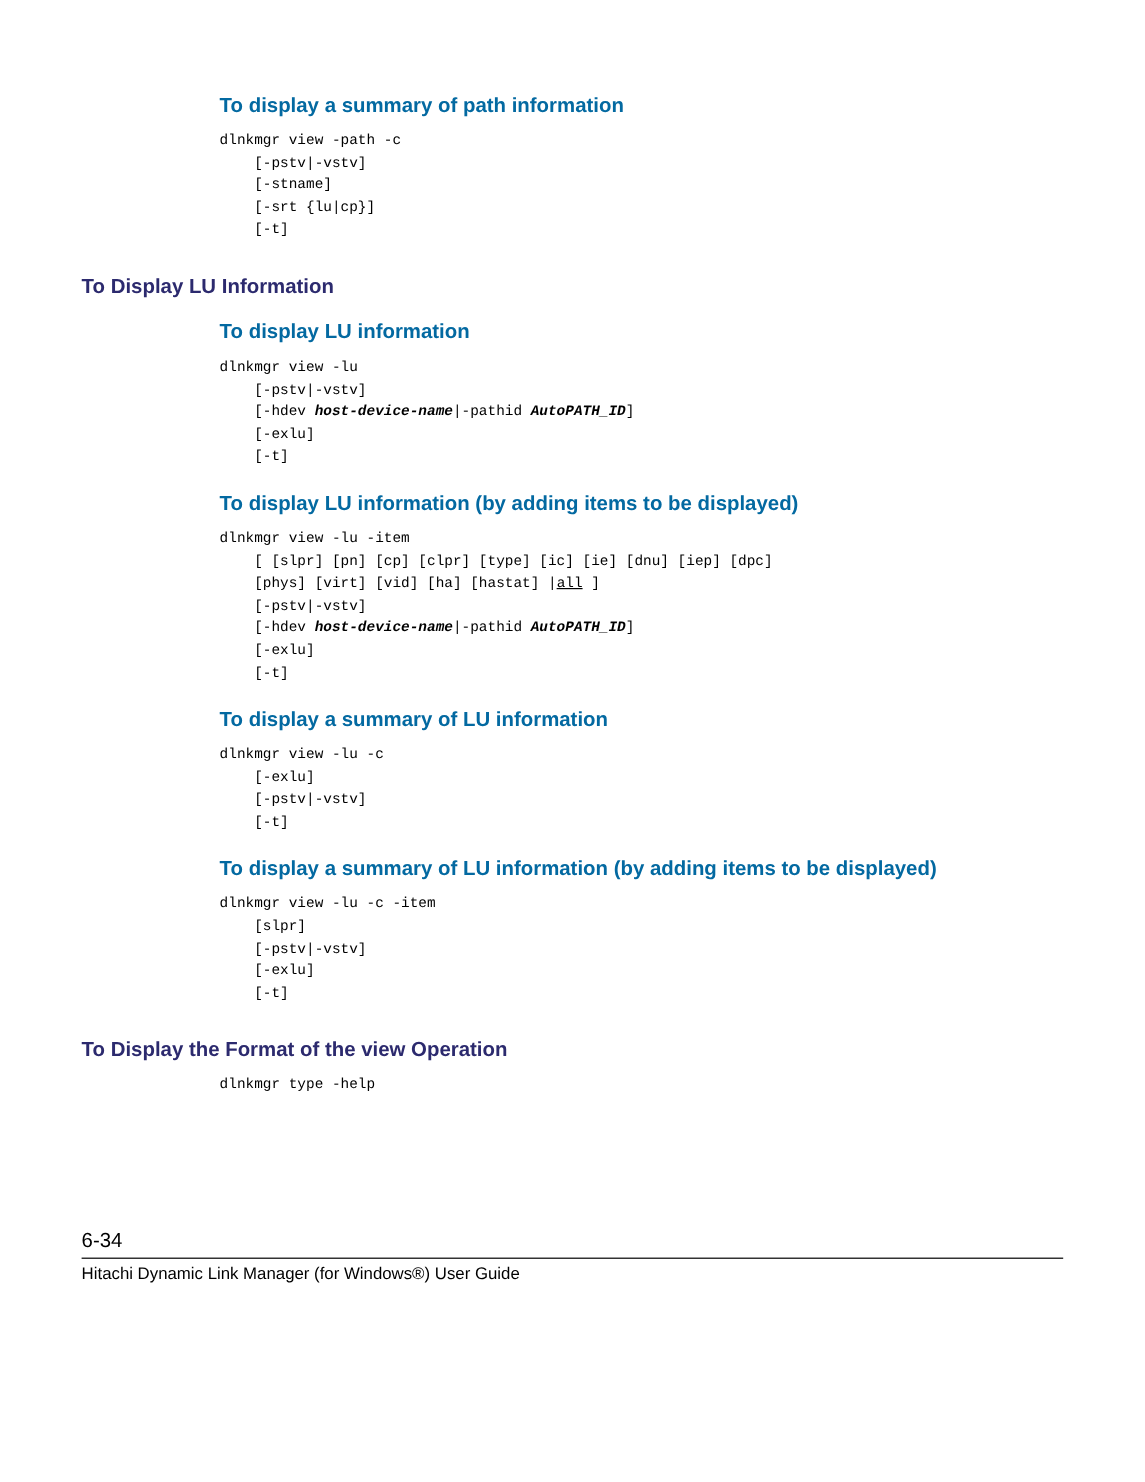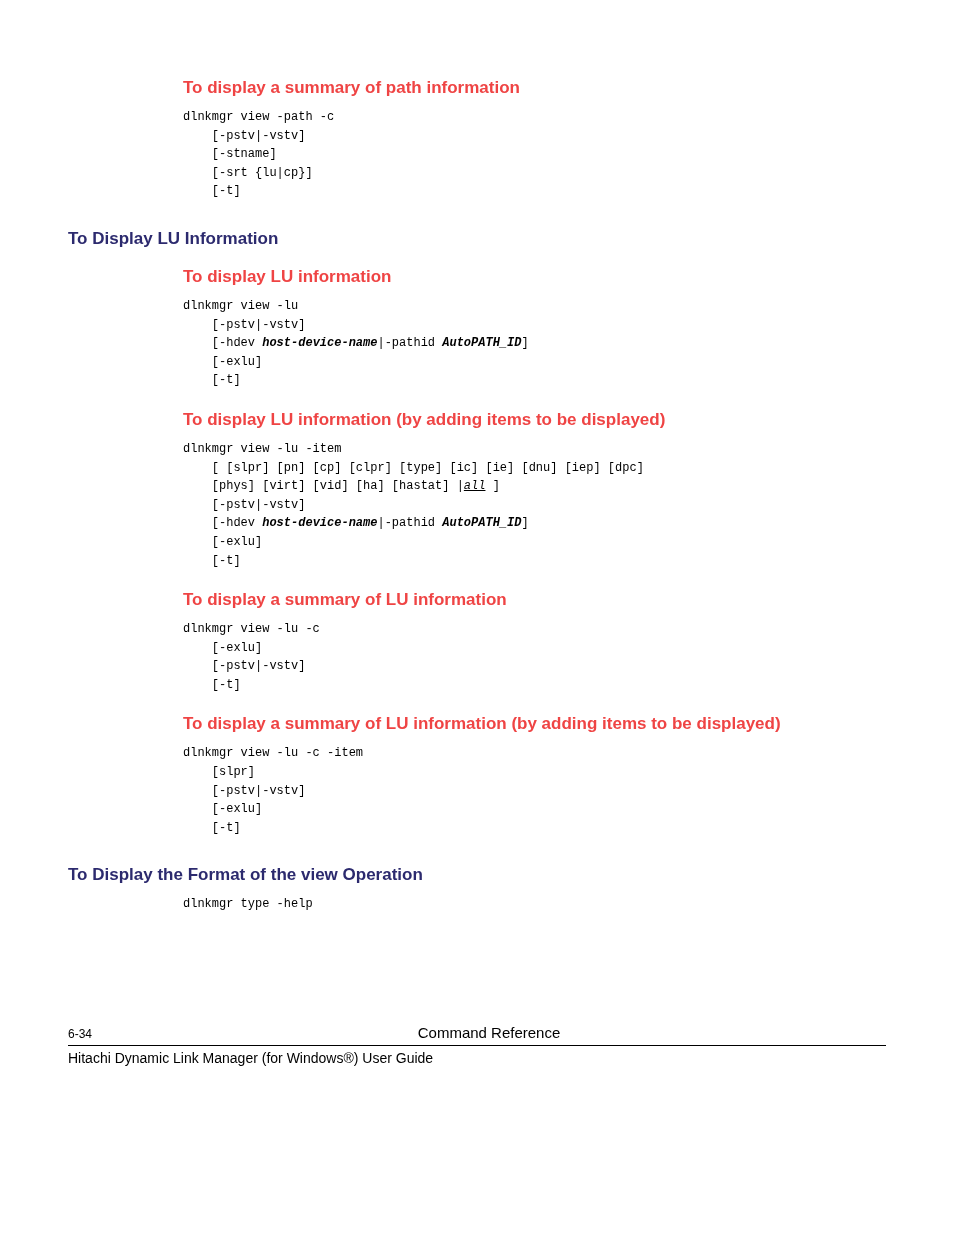--- a/index.html
+++ b/index.html
@@ -6,21 +6,21 @@
       margin: 0;
       padding: 60px 68px 40px 68px;
       font-family: Verdana, Geneva, sans-serif;
       font-size: 14px;
       color: #000;
       background: #fff;
       width: 954px;
       box-sizing: border-box;
     }
     .h3 {
-      color: #ef4444;
+      color: #0369a1;
       font-weight: bold;
       font-size: 17px;
       margin-top: 18px;
       margin-bottom: 10px;
       margin-left: 115px;
     }
     .h2 {
       color: #2c2a6e;
       font-weight: bold;
       font-size: 17px;
@@ -39,32 +39,31 @@
     .codeblock .tight {
       line-height: 1.25;
       margin-top: 36px;
     }
     .italic {
       font-style: italic;
       font-weight: bold;
     }
     .underline {
       text-decoration: underline;
-      font-style: italic;
     }
     .footer {
       margin-top: 110px;
       text-align: center;
     }
     .footer-top {
       display: flex;
       align-items: baseline;
     }
     .page-num {
-      font-size: 12px;
+      font-size: 17px;
       flex: 0 0 auto;
       margin-left: 0px;
     }
     .chapter {
       flex: 1;
       text-align: center;
       font-size: 15px;
     }
     .hr {
       border-top: 1px solid #000;
@@ -117,17 +116,16 @@
 <span>    [-pstv|-vstv]</span>
 <span>    [-exlu]</span>
 <span>    [-t]</span></div>
 
 <div class="h2">To Display the Format of the view Operation</div>
 <div class="codeblock"><span>dlnkmgr type -help</span></div>
 
 <div class="footer">
   <div class="footer-top">
     <div class="page-num">6-34</div>
-    <div class="chapter">Command Reference</div>
   </div>
   <div class="hr"></div>
   <div class="guide">Hitachi Dynamic Link Manager (for Windows®) User Guide</div>
 </div>
 
 </body></html>

